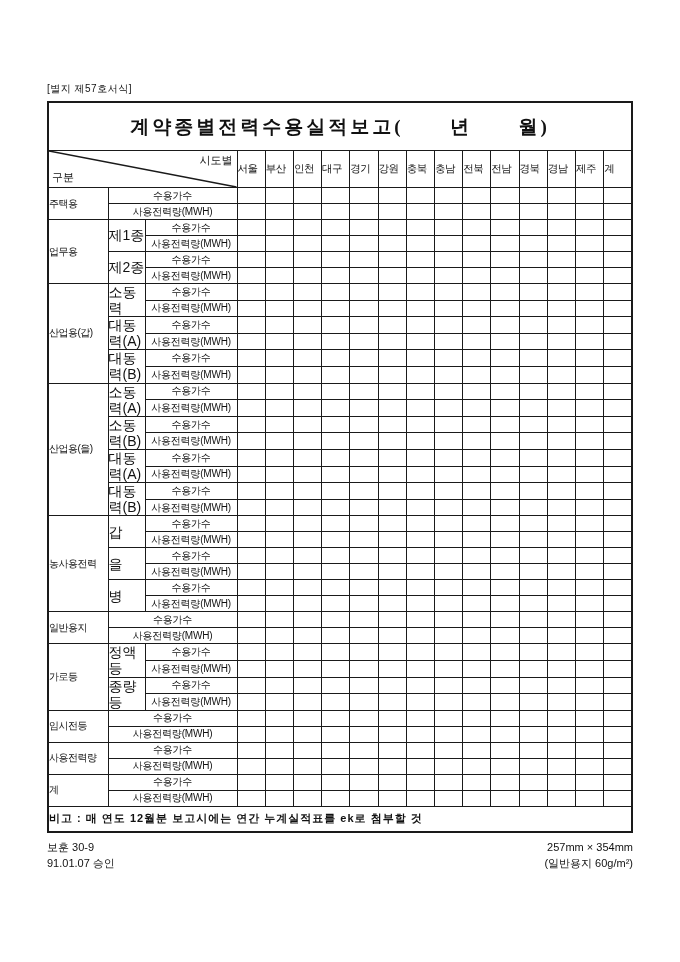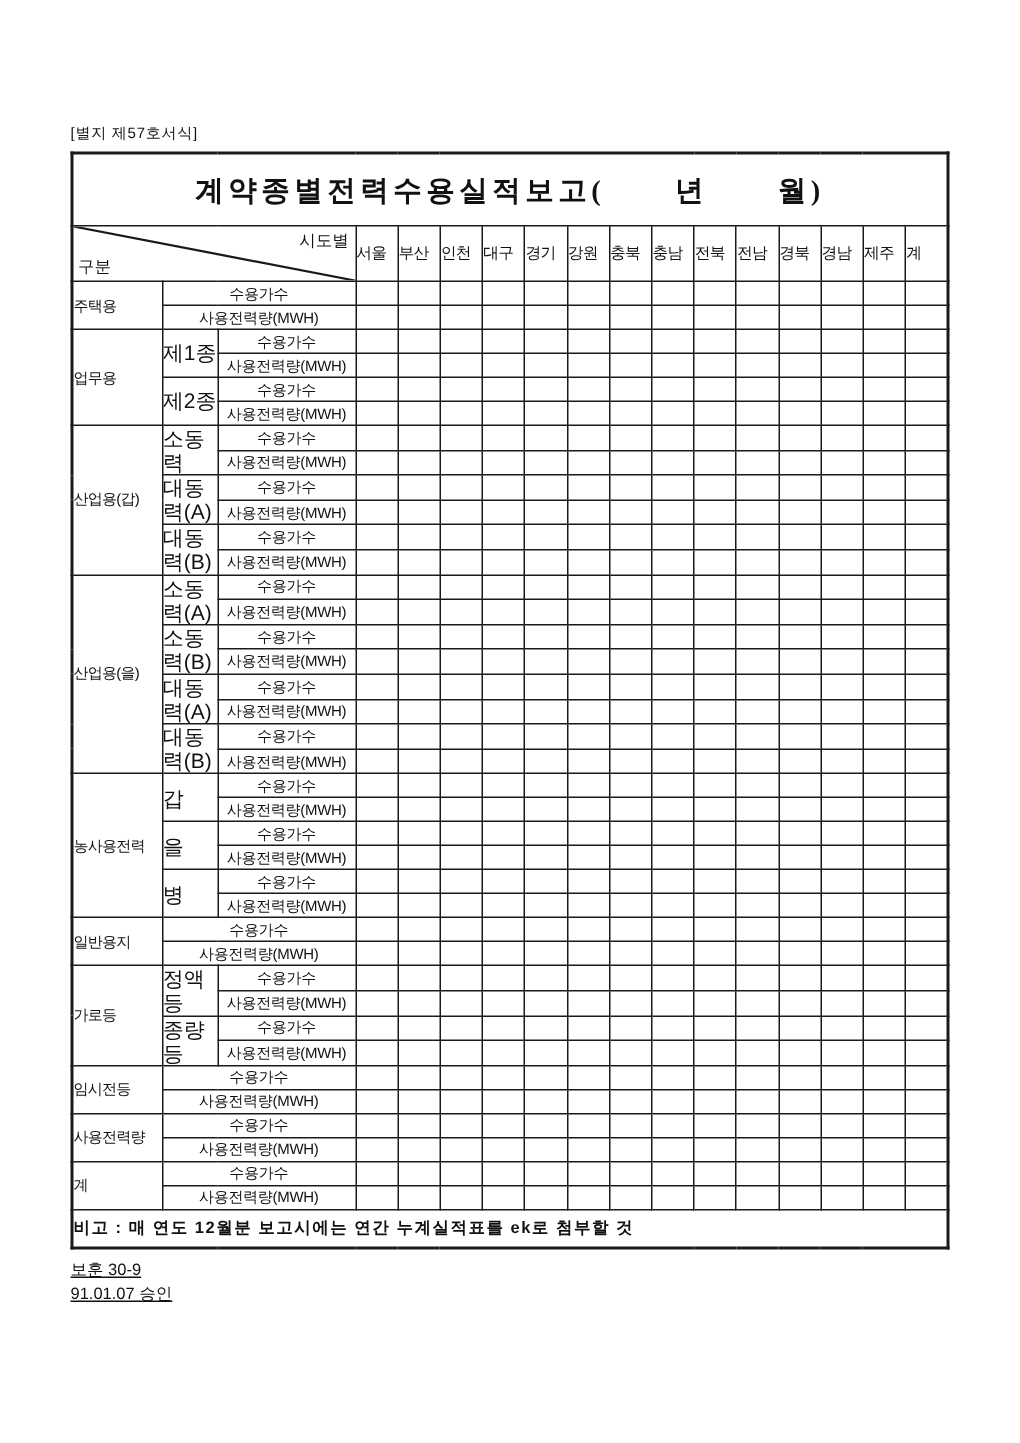--- a/index.html
+++ b/index.html
@@ -93,21 +93,20 @@
     letter-spacing: 1px;
     font-weight: bold;
   }
   .footer {
     width: 586px;
     display: flex;
     justify-content: space-between;
     margin-top: 7px;
     font-size: 11px;
     line-height: 1.45;
-    text-decoration: underline;
   }
   .footer-right { text-align: right; }
 </style>
 </head>
 <body>
 
 <div class="page">
   <div class="form-tag">[별지 제57호서식]</div>
 
   <table class="report">
@@ -831,14 +830,18 @@
           <td class="note" colspan="17">비고 : 매 연도 12월분 보고시에는 연간 누계실적표를 ek로 첨부할 것</td>
         </tr>
       </tbody>
   </table>
 
   <div class="footer">
     <div class="footer-left">
       <div>보훈 30-9</div>
       <div>91.01.07 승인</div>
     </div>
+    <div class="footer-right">
+      <div>257mm × 354mm</div>
+      <div>(일반용지 60g/m²)</div>
+    </div>
   </div>
 </div>
 
 </body></html>

